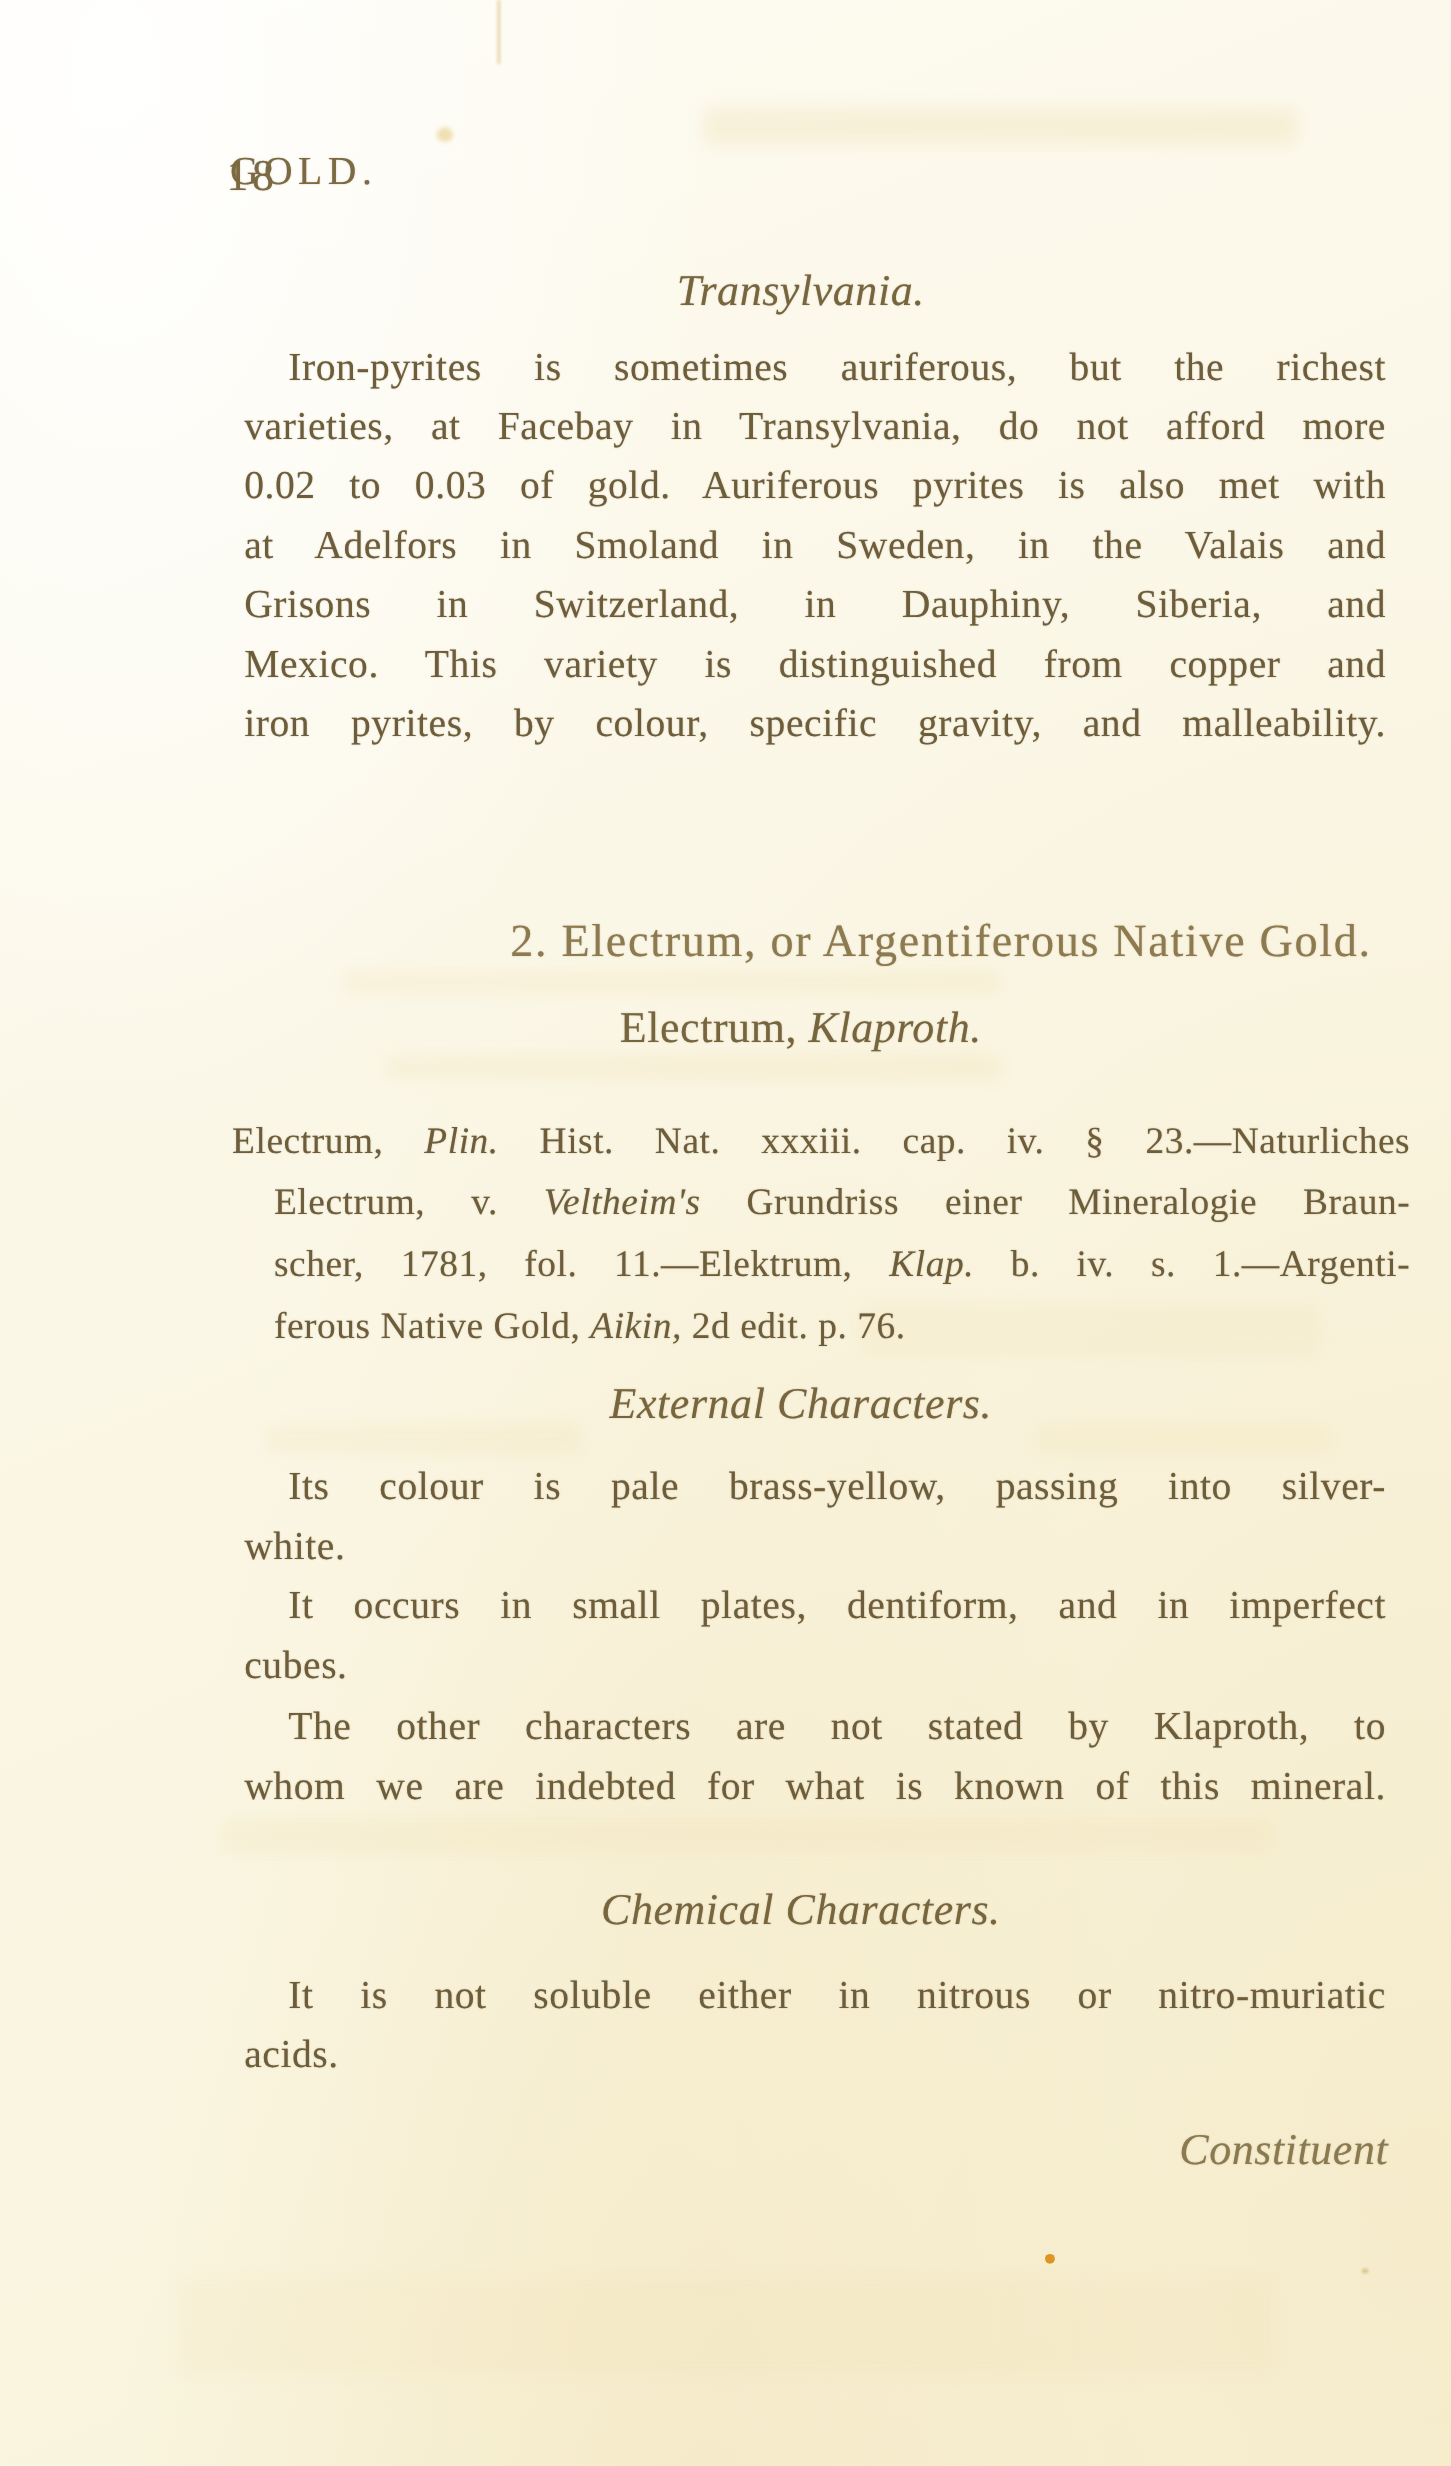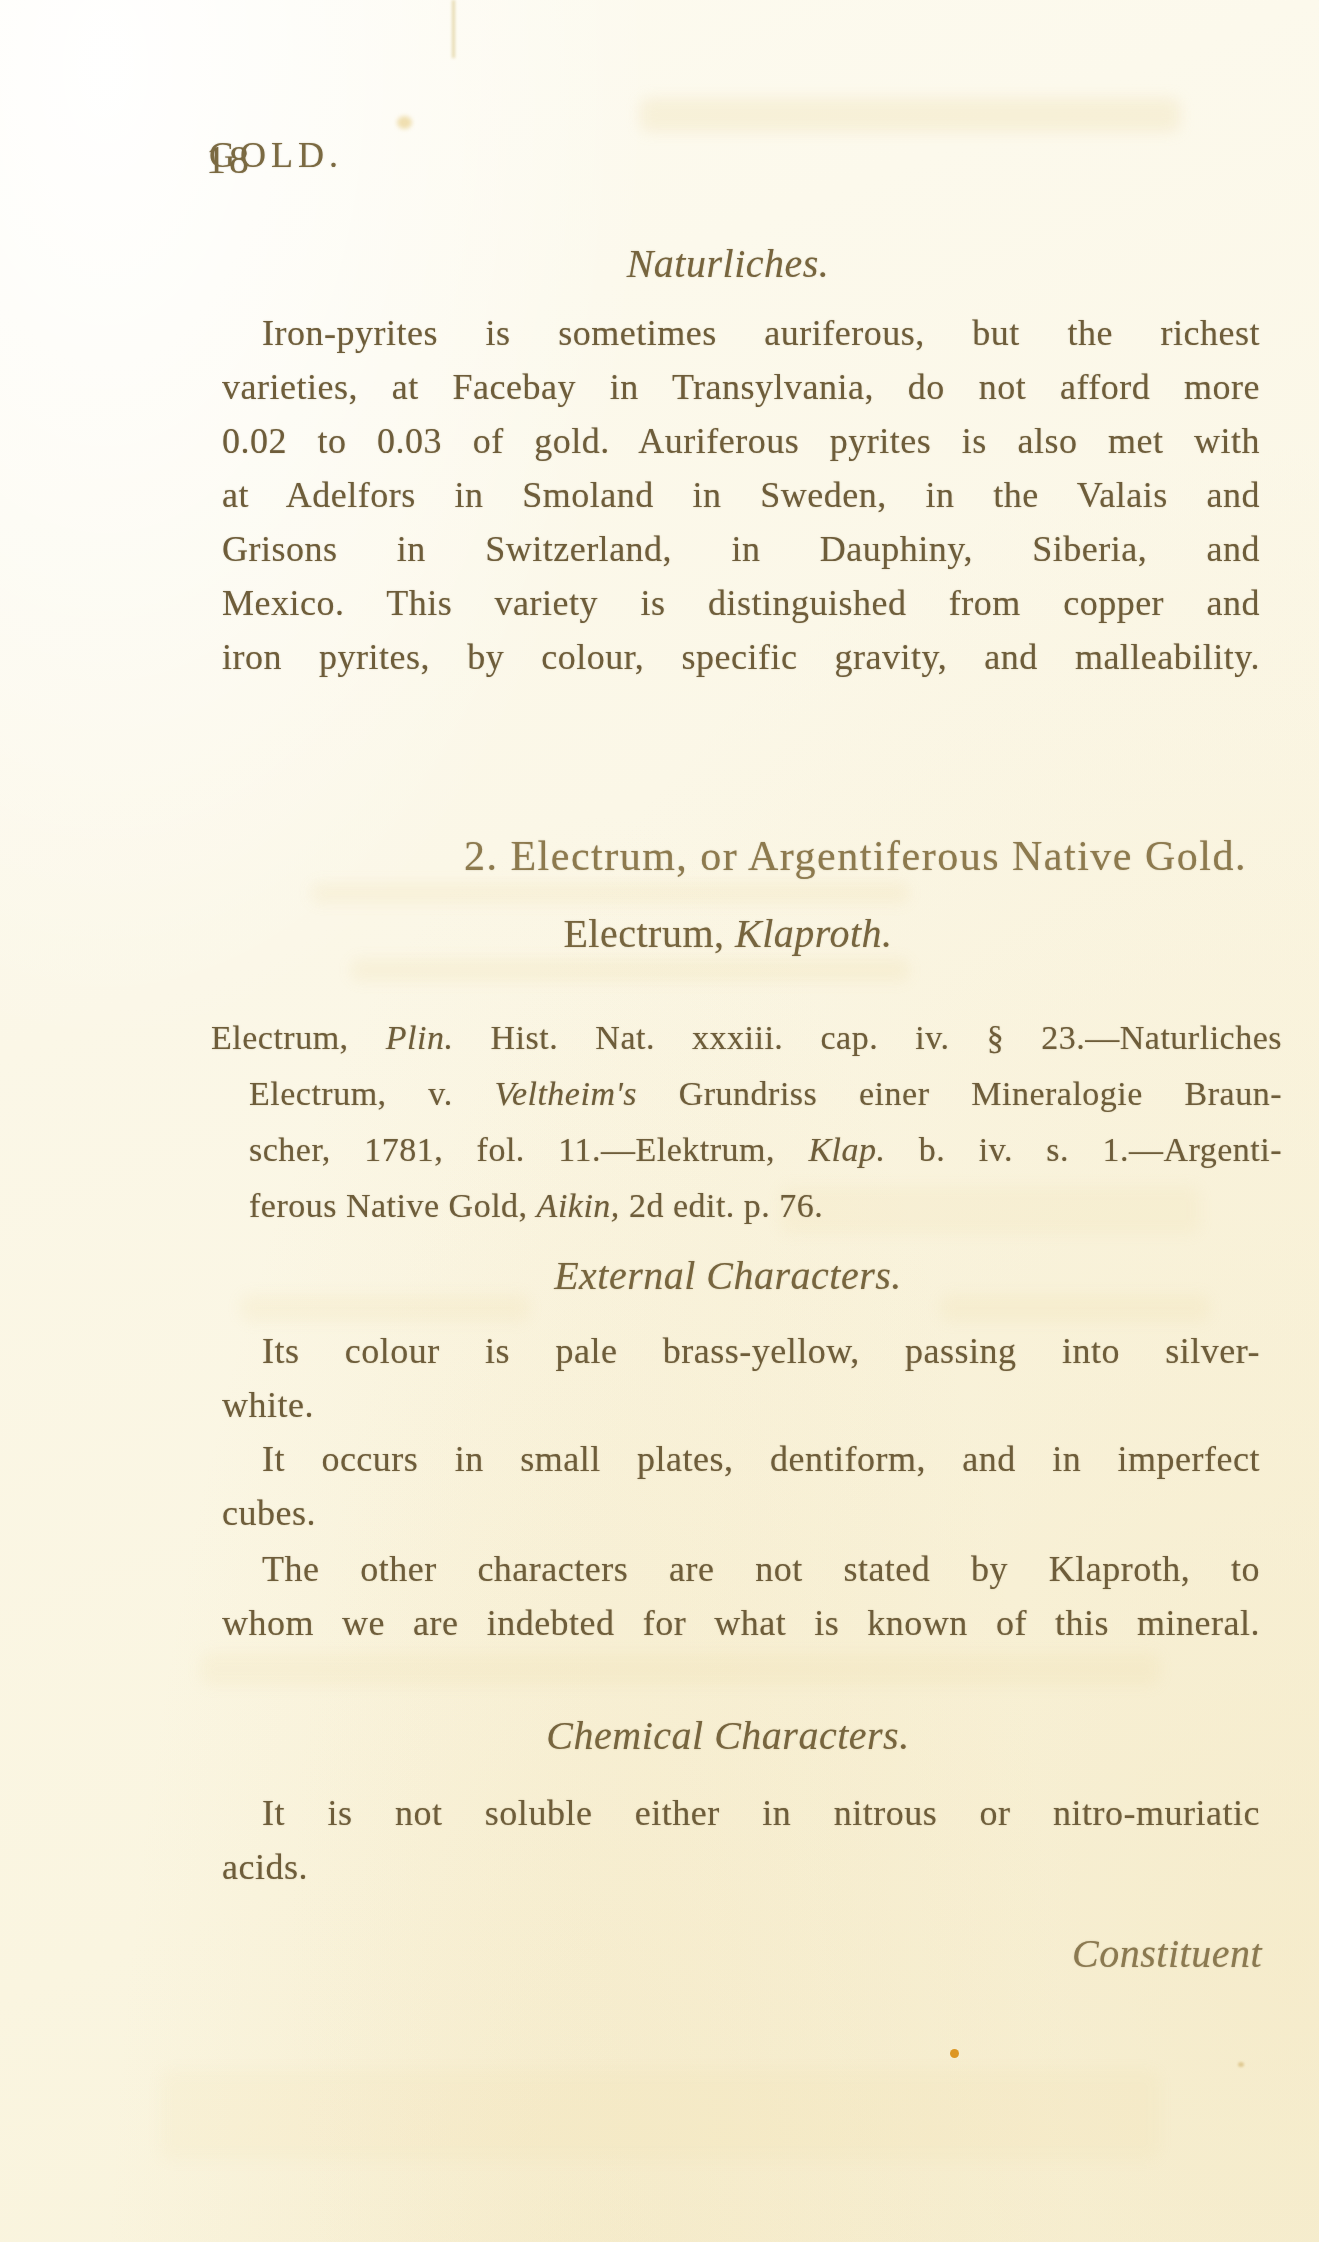--- a/index.html
+++ b/index.html
@@ -67,21 +67,21 @@
   <div class="ghost" style="left:350px;top:958px;width:560px;height:24px;opacity:.7;"></div>
   <div class="ghost" style="left:240px;top:1294px;width:290px;height:28px;opacity:.6;"></div>
   <div class="ghost" style="left:940px;top:1294px;width:270px;height:28px;opacity:.6;"></div>
   <div class="ghost" style="left:200px;top:1652px;width:960px;height:34px;opacity:.55;"></div>
   <div class="ghost" style="left:780px;top:1186px;width:420px;height:48px;opacity:.5;"></div>
   <div class="ghost" style="left:160px;top:2070px;width:1000px;height:90px;opacity:.4;"></div>
 
   <div class="abs pagenum ink">18</div>
   <div class="abs runhead ink">GOLD.</div>
 
-  <div class="abs h-italic ink" style="top:240px;">Naturliches.</div>
+  <div class="abs h-italic ink" style="top:240px;">Transylvania.</div>
 
   <div class="abs para ink" style="top:306px;">
     <div class="line j indent">Iron-pyrites is sometimes auriferous, but the richest</div>
     <div class="line j">varieties, at Facebay in Transylvania, do not afford more</div>
     <div class="line j">0.02 to 0.03 of gold. Auriferous pyrites is also met with</div>
     <div class="line j">at Adelfors in Smoland in Sweden, in the Valais and</div>
     <div class="line j">Grisons in Switzerland, in Dauphiny, Siberia, and</div>
     <div class="line j">Mexico. This variety is distinguished from copper and</div>
     <div class="line j">iron pyrites, by colour, specific gravity, and malleability.</div>
   </div>

